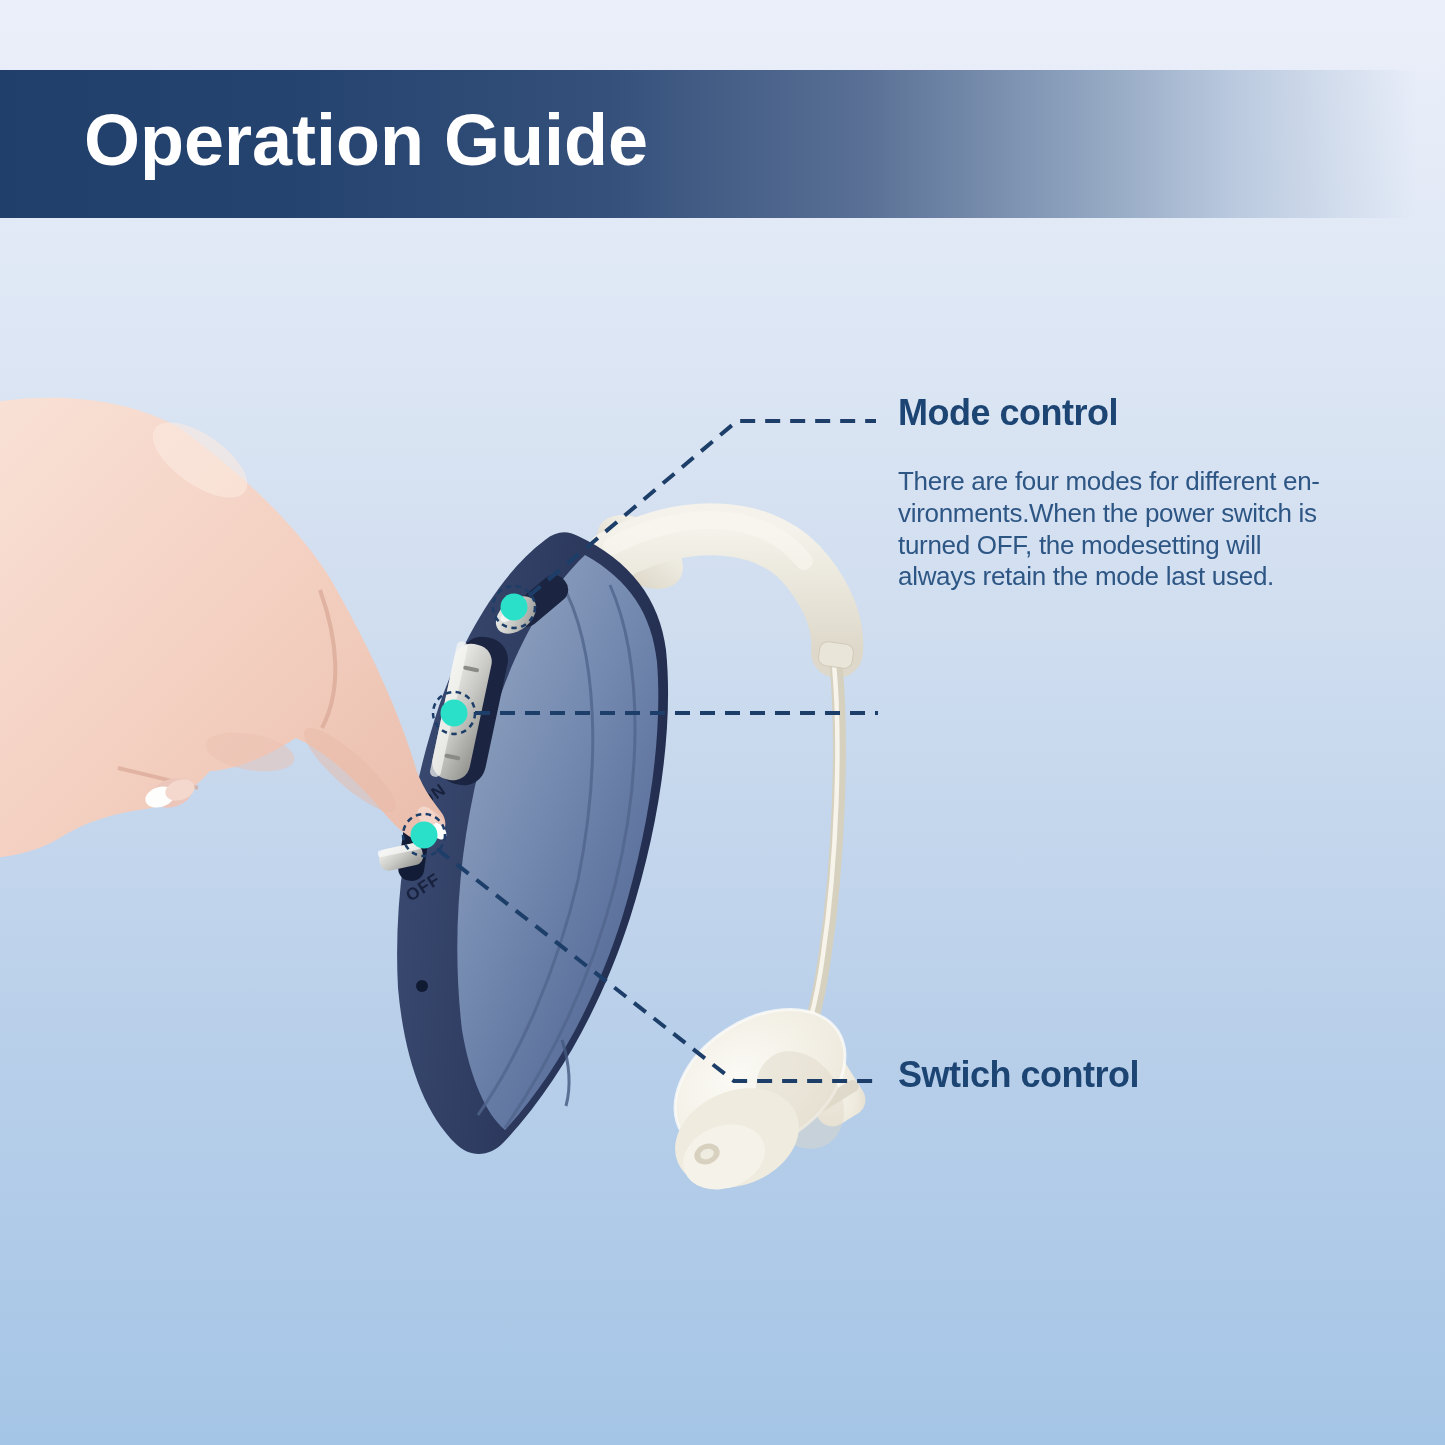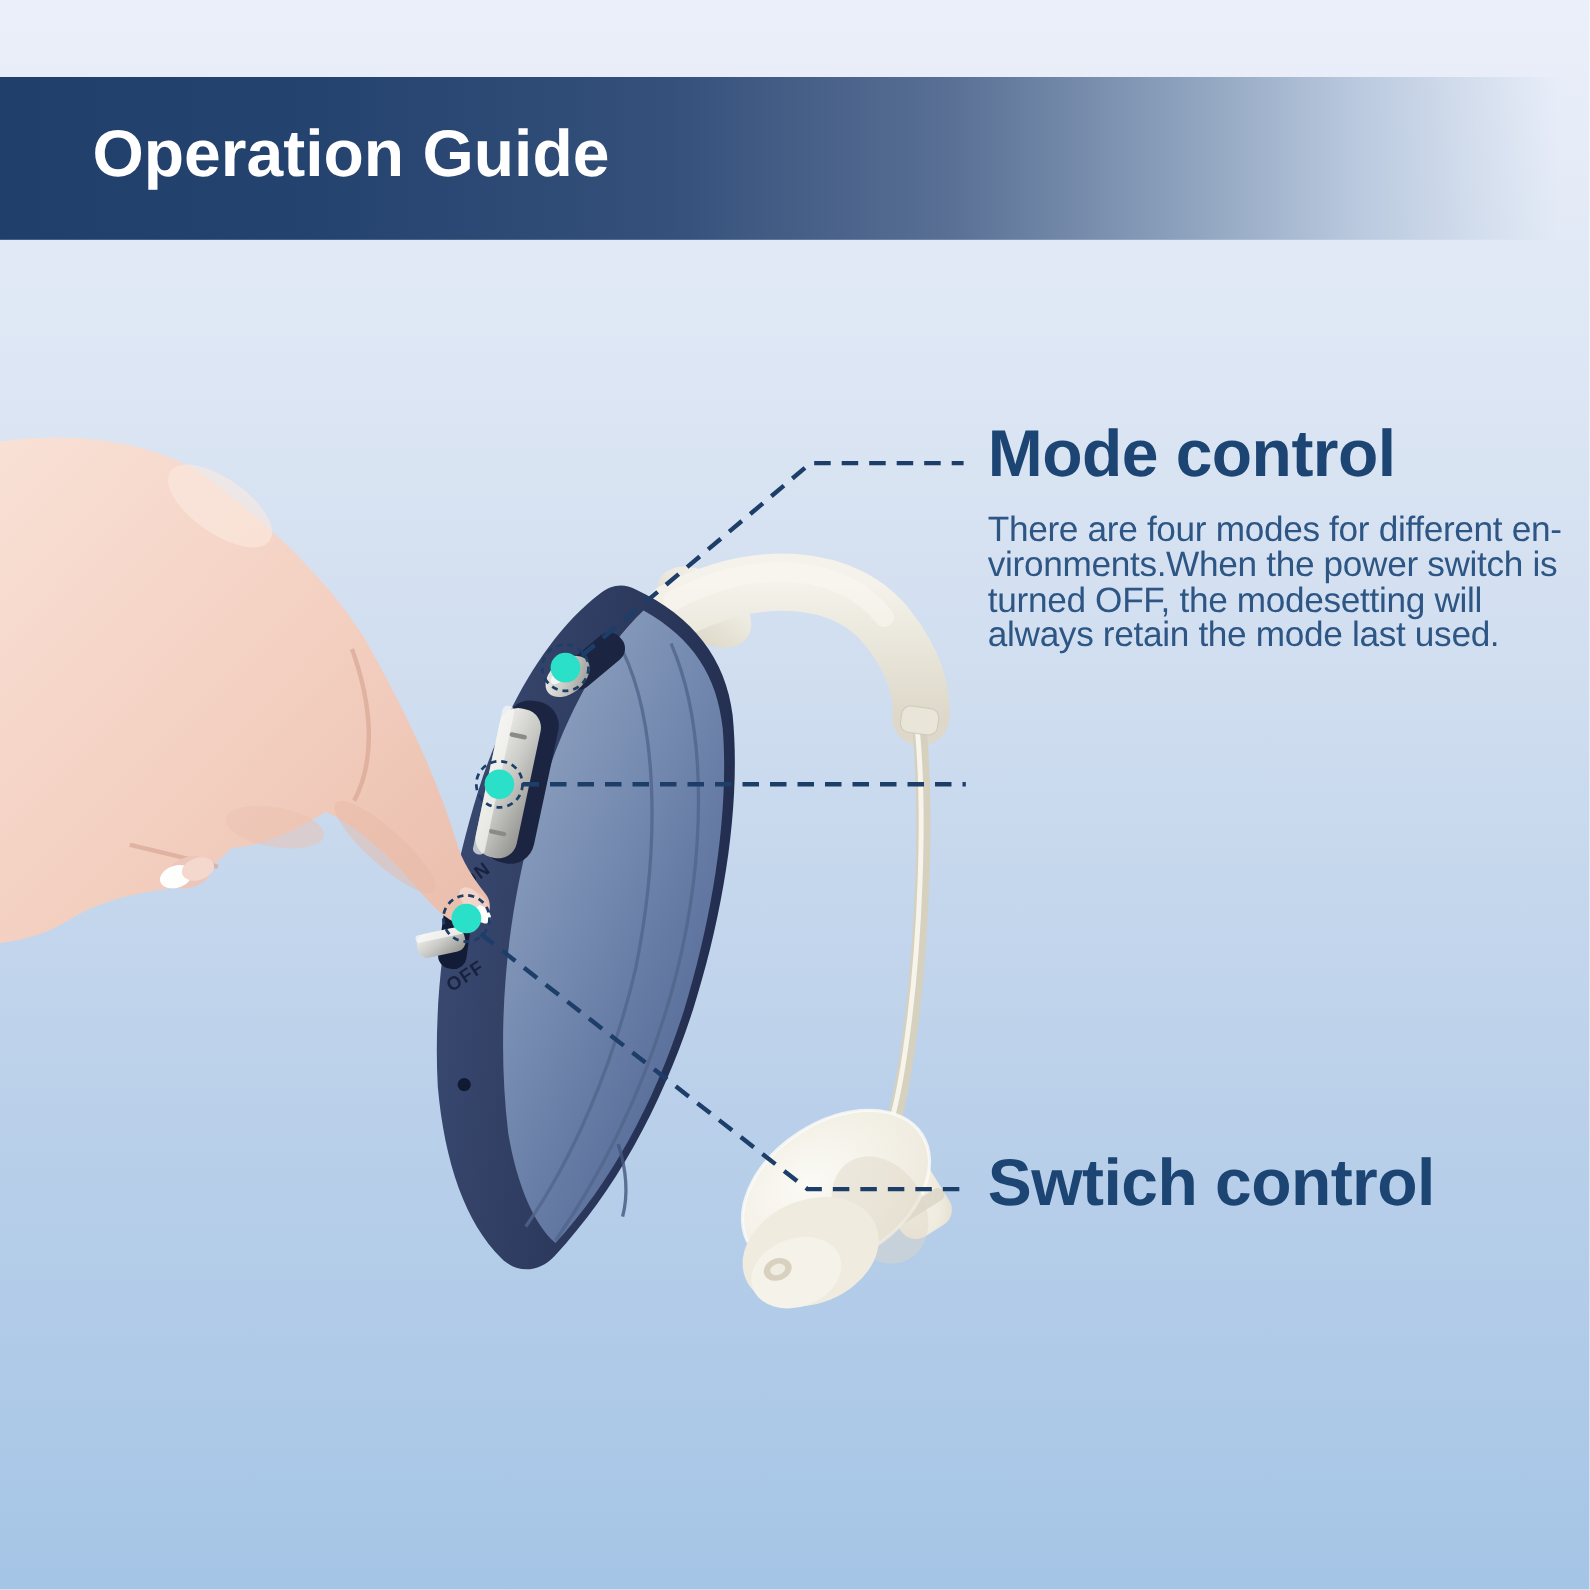--- a/index.html
+++ b/index.html
@@ -7,31 +7,31 @@
     width:1445px;height:1445px;overflow:hidden;position:relative;
     background:linear-gradient(180deg,#ebeffa 0%,#e4ebf7 12%,#d2dff0 40%,#bad0ea 70%,#a5c5e6 100%);
     font-family:"Liberation Sans",sans-serif;
   }
   .banner{
     position:absolute;left:0;top:70px;width:1445px;height:148px;
     background:linear-gradient(90deg,#203f6a 0%,#24436e 20%,#34507b 42%,#5a7095 60%,#8ba0bc 74%,#bccbe0 86%,rgba(226,234,246,0) 98%);
     display:flex;align-items:center;padding-left:84px;box-sizing:border-box;
   }
   .banner h1{
-    margin:0;color:#ffffff;font-size:60px;font-weight:bold;line-height:1;letter-spacing:0;
+    margin:0;color:#ffffff;font-size:72px;font-weight:bold;line-height:1;letter-spacing:0;
     padding-bottom:8px;
   }
   .scene{position:absolute;left:0;top:0;width:1445px;height:1445px;}
   .section{position:absolute;left:898px;width:525px;}
   .section h2{
-    margin:0;font-size:60px;font-weight:bold;color:#1d4573;
+    margin:0;font-size:36px;font-weight:bold;color:#1d4573;
     letter-spacing:-0.5px;line-height:62px;
   }
   .section p{
-    margin:22px 0 0 0;font-size:32px;line-height:31.8px;color:#2d5684;
+    margin:22px 0 0 0;font-size:26px;line-height:31.8px;color:#2d5684;
     letter-spacing:-0.3px;white-space:pre-line;
   }
   #sec-mode{top:382px;}
   #sec-volume{top:675px;}
   #sec-switch{top:1044px;}
 </style>
 </head>
 <body>
 
 <svg class="scene" viewBox="0 0 1445 1445" aria-hidden="true">

